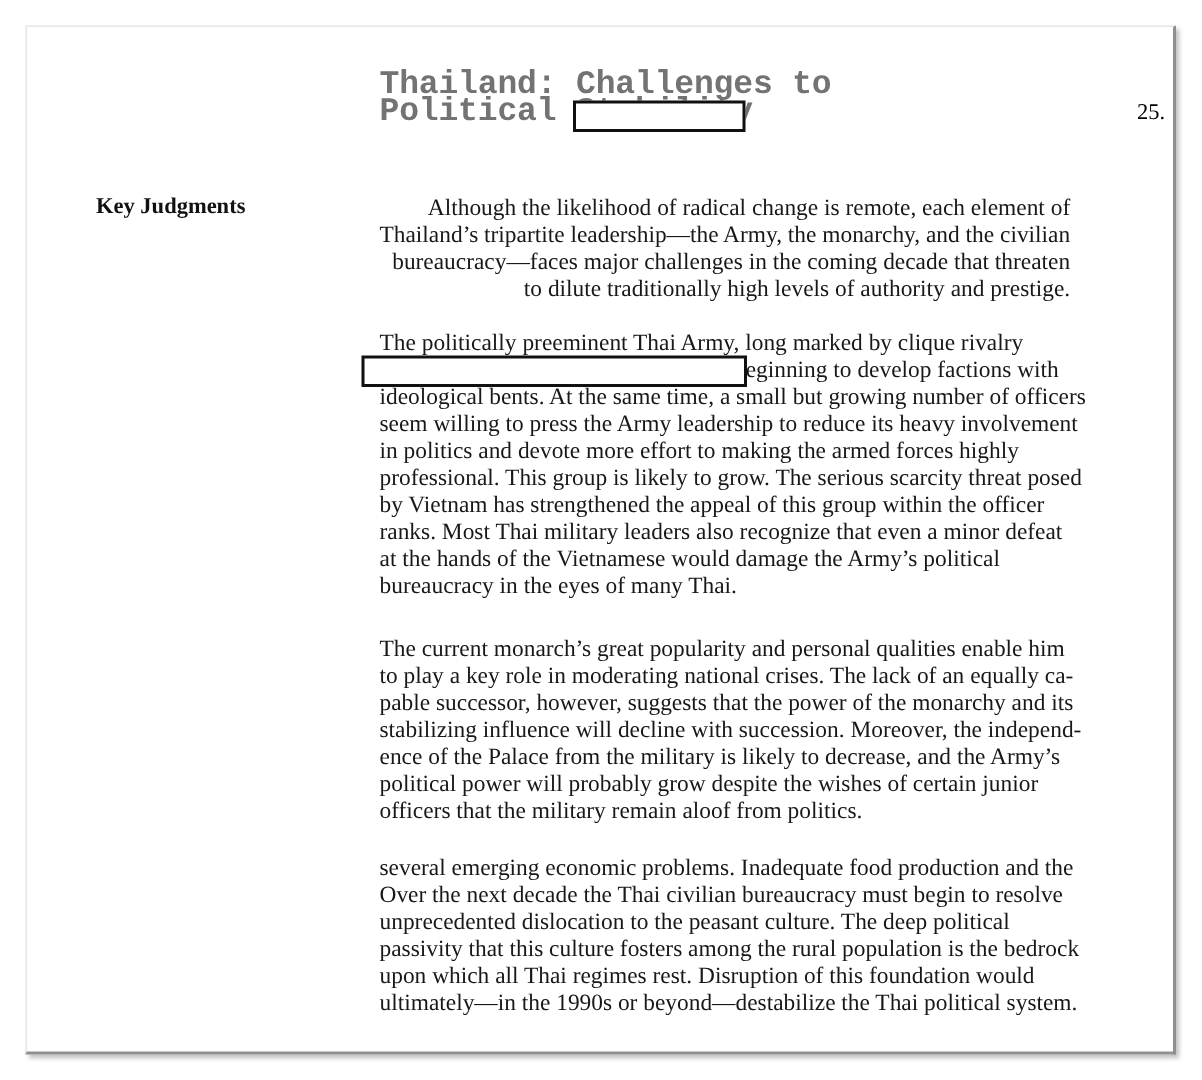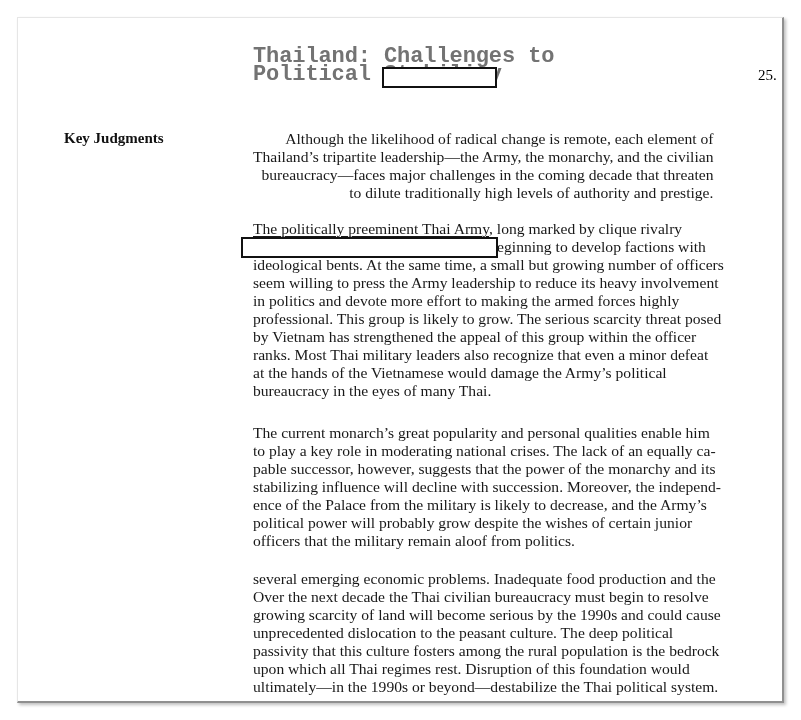--- a/index.html
+++ b/index.html
@@ -84,21 +84,20 @@
   .p4 { top: 570px; }
   .p2-redact {
     position: absolute;
     left: 241px;
     top: 237px;
     width: 257px;
     height: 21px;
   }
   .p2 .after-redact { padding-left: 222px; }
   .p2 .underlined-part {
-    text-decoration: underline;
     text-decoration-thickness: 1px;
     text-underline-offset: 2px;
     margin-top: 34px;
   }
 </style>
 </head>
 <body>
 
 <div class="page"></div>
 
@@ -140,18 +139,17 @@
   <span class="line">pable successor, however, suggests that the power of the monarchy and its</span>
   <span class="line">stabilizing influence will decline with succession. Moreover, the independ-</span>
   <span class="line">ence of the Palace from the military is likely to decrease, and the Army’s</span>
   <span class="line">political power will probably grow despite the wishes of certain junior</span>
   <span class="line">officers that the military remain aloof from politics.</span>
 </div>
 
 <div class="para p4">
   <span class="line">several emerging economic problems. Inadequate food production and the</span>
   <span class="line">Over the next decade the Thai civilian bureaucracy must begin to resolve</span>
-  <span class="line">growing scarcity of land will become serious by the 1990s and could cause</span>
   <span class="line">unprecedented dislocation to the peasant culture. The deep political</span>
   <span class="line">passivity that this culture fosters among the rural population is the bedrock</span>
   <span class="line">upon which all Thai regimes rest. Disruption of this foundation would</span>
   <span class="line">ultimately—in the 1990s or beyond—destabilize the Thai political system.</span>
 </div>
 
 </body></html>

